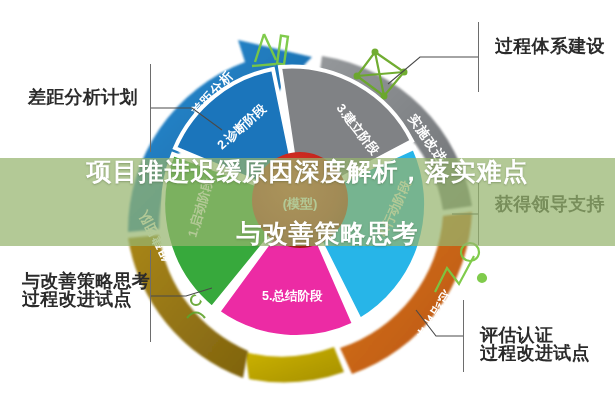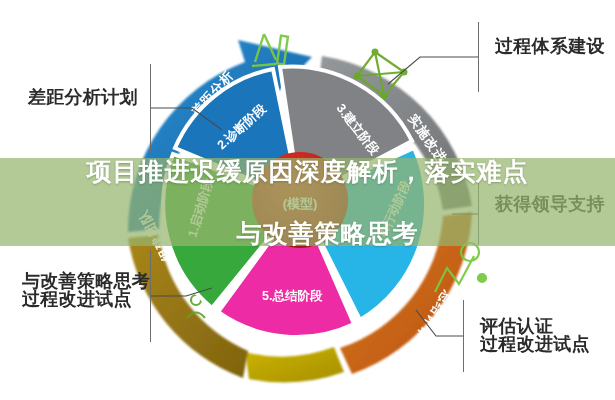--- a/index.html
+++ b/index.html
@@ -25,21 +25,21 @@
   .callout.right{padding-left:8px;}
   .callout.left{text-align:left;}
 
   
   .tickbar{position:absolute;background:#6d6d6d;width:1px;}
 
   #co-gap      {left:28px;  top:88px;}
   #co-team     {left:22px;  top:272px;}
   #co-system   {left:487px; top:37px;}
   #co-pilot    {left:487px; top:195px;}
-  #co-assess   {left:472px; top:317px;}
+  #co-assess   {left:472px; top:326px;}
 
   #tick-gap    {left:150px; top:64px;  height:88px;}
   #tick-team   {left:150px; top:250px; height:92px;}
   #tick-system {left:478px; top:22px;  height:70px;}
   #tick-pilot  {left:478px; top:183px; height:62px;}
   #tick-assess {left:463px; top:300px; height:72px;}
 
   
   #overlay-band{
     position:absolute;left:0;top:158px;width:615px;height:88px;

